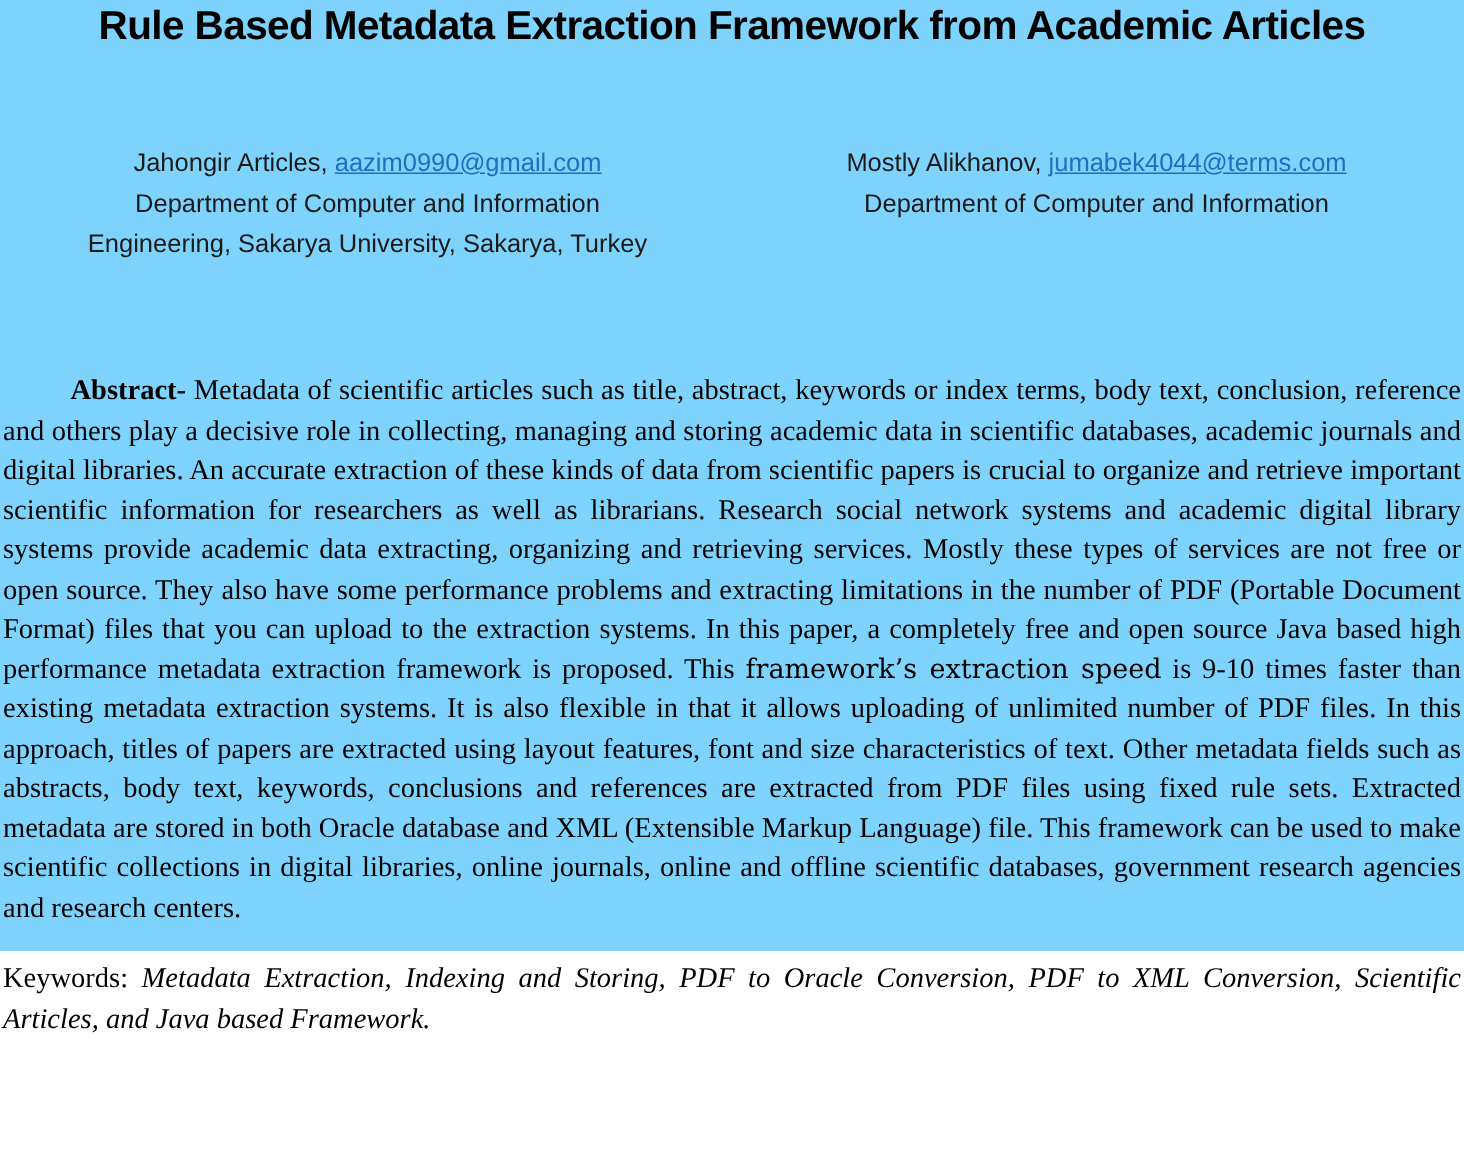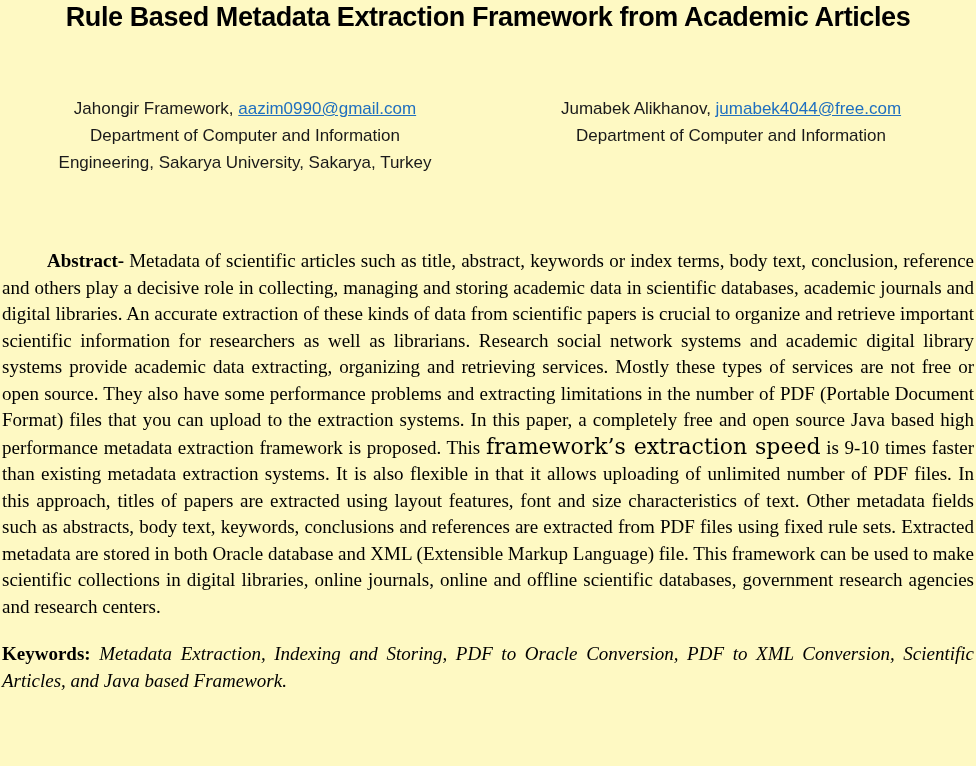--- a/index.html
+++ b/index.html
@@ -5,25 +5,25 @@
   html, body {
     margin: 0;
     padding: 0;
     background: #ffffff;
     width: 976px;
     height: 766px;
     overflow: hidden;
   }
   .page {
     width: 976px;
-    height: 766px;
+    height: 634px;
     box-sizing: border-box;
     padding: 2px 2px 0 2px;
     color: #000000;
-    background: #fef9c3;
+    background: #7dd3fc;
   }
   .paper-title {
     margin: 0;
     text-align: center;
     font-family: "Liberation Sans", sans-serif;
     font-weight: 700;
     font-size: 27px;
     letter-spacing: -0.4px;
     color: #000000;
   }
@@ -53,61 +53,61 @@
     line-height: 26.5px;
     text-align: justify;
     color: #000000;
   }
   .abs-label {
     font-weight: 700;
     margin-left: 45px;
   }
   .highlight-phrase {
     font-family: "DejaVu Serif", serif;
-    font-size: 22px;
+    font-size: 18px;
   }
   .keywords-paragraph {
     margin: 20px 0 0 0;
     font-family: "Liberation Serif", serif;
     font-size: 19px;
     line-height: 27px;
     text-align: justify;
     color: #000000;
   }
   .kw-label {
-    font-weight: 700;
+    font-weight: 400;
     font-style: normal;
   }
   .kw-text {
     font-style: italic;
     margin-top: 36px;
   }
 </style>
 </head>
 <body>
 
 <div class="page">
 
   <h1 class="paper-title">Rule Based Metadata Extraction Framework from Academic Articles</h1>
 
   <div class="authors-row">
 
     <div class="author-block">
       <div>
-        <span>Jahongir Framework,</span>
+        <span>Jahongir Articles,</span>
         <a class="email-link" href="#">aazim0990@gmail.com</a>
       </div>
       <div>Department of Computer and Information</div>
       <div>Engineering, Sakarya University, Sakarya, Turkey</div>
     </div>
 
     <div class="author-block">
       <div>
-        <span>Jumabek Alikhanov,</span>
-        <a class="email-link" href="#">jumabek4044@free.com</a>
+        <span>Mostly Alikhanov,</span>
+        <a class="email-link" href="#">jumabek4044@terms.com</a>
       </div>
       <div>Department of Computer and Information</div>
     </div>
 
   </div>
 
   <p class="abstract-paragraph"><span class="abs-label">Abstract-</span><span> Metadata of scientific articles such as title, abstract, keywords or index terms, body text, conclusion, reference and others play a decisive role in collecting, managing and storing academic data in scientific databases, academic journals and digital libraries. An accurate extraction of these kinds of data from scientific papers is crucial to organize and retrieve important scientific information for researchers as well as librarians. Research social network systems and academic digital library systems provide academic data extracting, organizing and retrieving services. Mostly these types of services are not free or open source. They also have some performance problems and extracting limitations in the number of PDF (Portable Document Format) files that you can upload to the extraction systems. In this paper, a completely free and open source Java based high performance metadata extraction framework is proposed. This </span><span class="highlight-phrase">framework’s extraction speed</span><span> is 9-10 times faster than existing metadata extraction systems. It is also flexible in that it allows uploading of unlimited number of PDF files. In this approach, titles of papers are extracted using layout features, font and size characteristics of text. Other metadata fields such as abstracts, body text, keywords, conclusions and references are extracted from PDF files using fixed rule sets. Extracted metadata are stored in both Oracle database and XML (Extensible Markup Language) file. This framework can be used to make scientific collections in digital libraries, online journals, online and offline scientific databases, government research agencies and research centers.</span></p>
 
   <p class="keywords-paragraph"><span class="kw-label">Keywords:</span><span class="kw-text"> Metadata Extraction, Indexing and Storing, PDF to Oracle Conversion, PDF to XML Conversion, Scientific Articles, and Java based Framework.</span></p>
 

